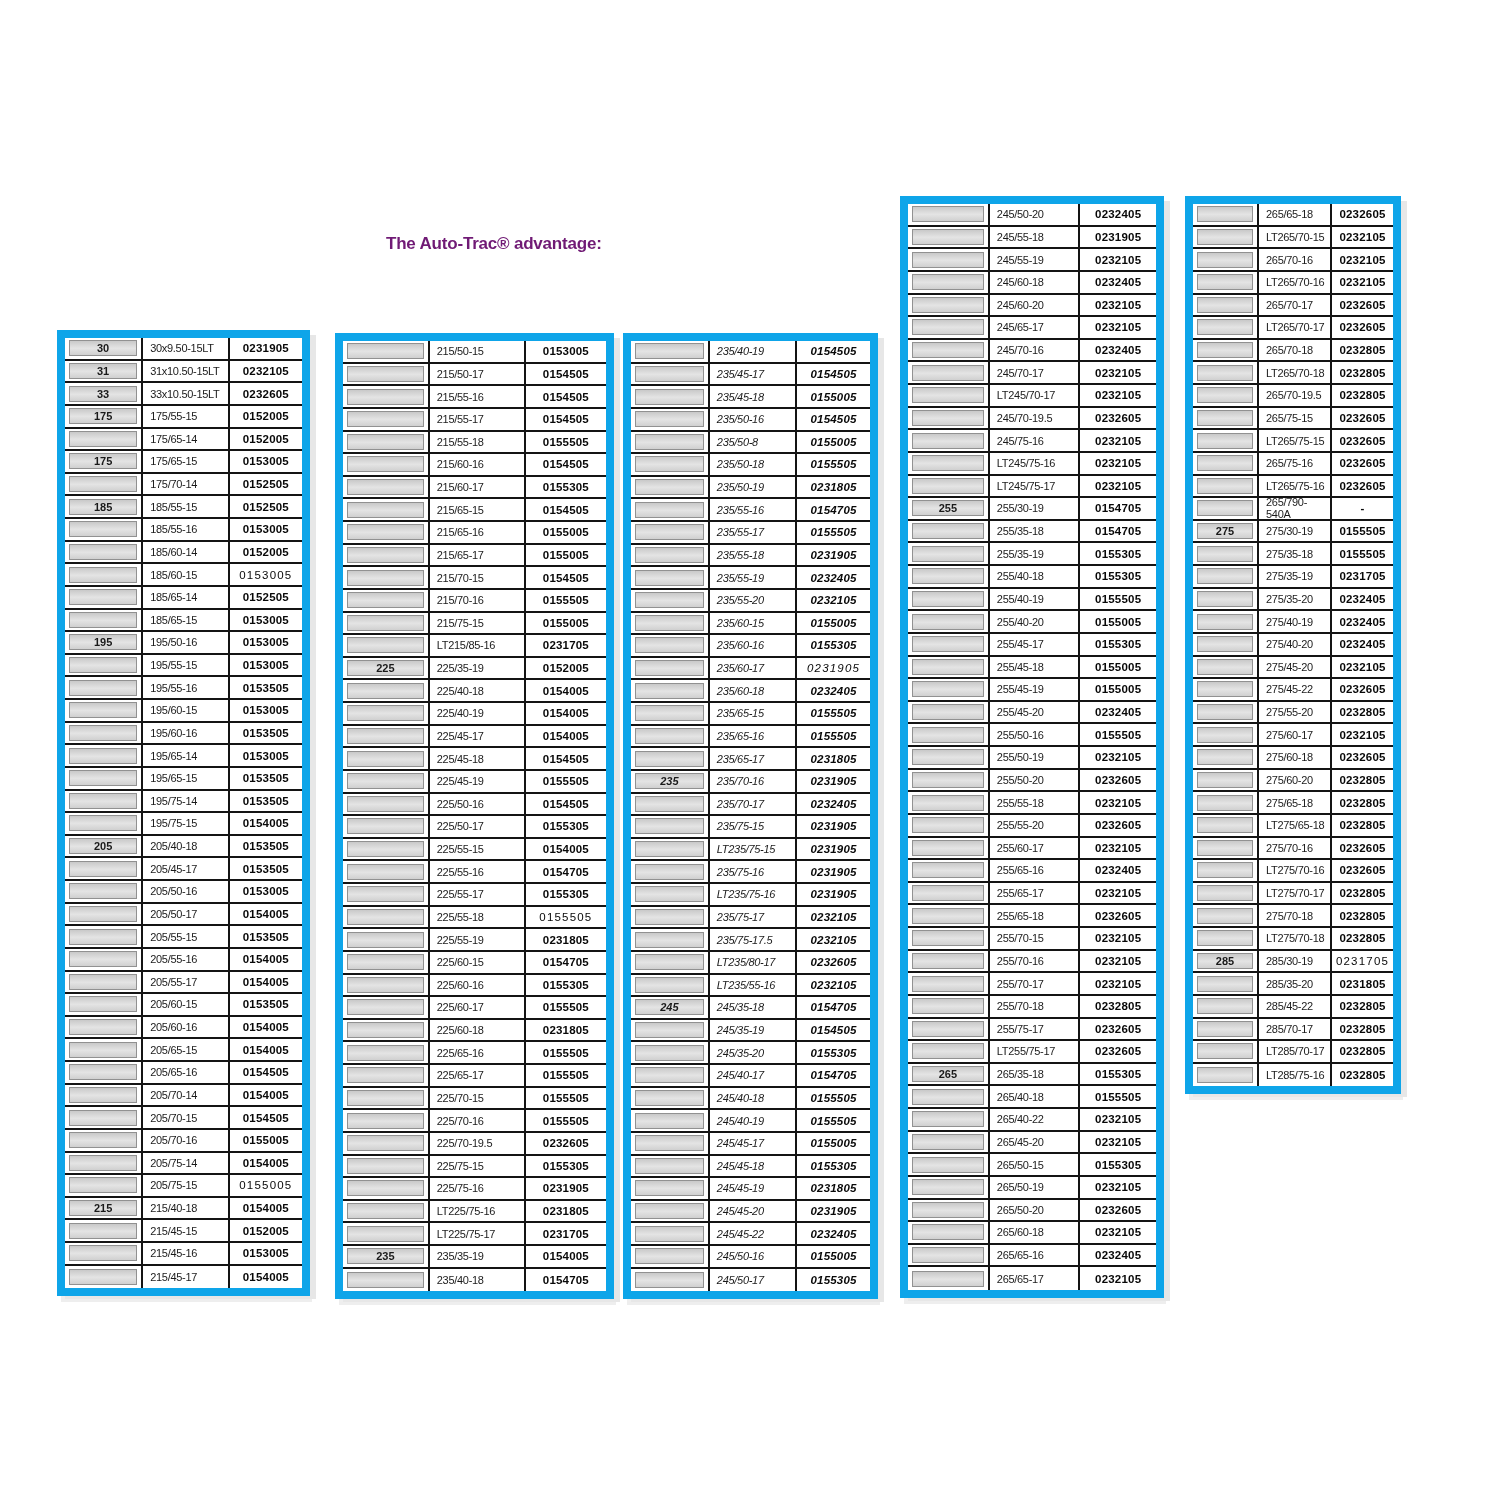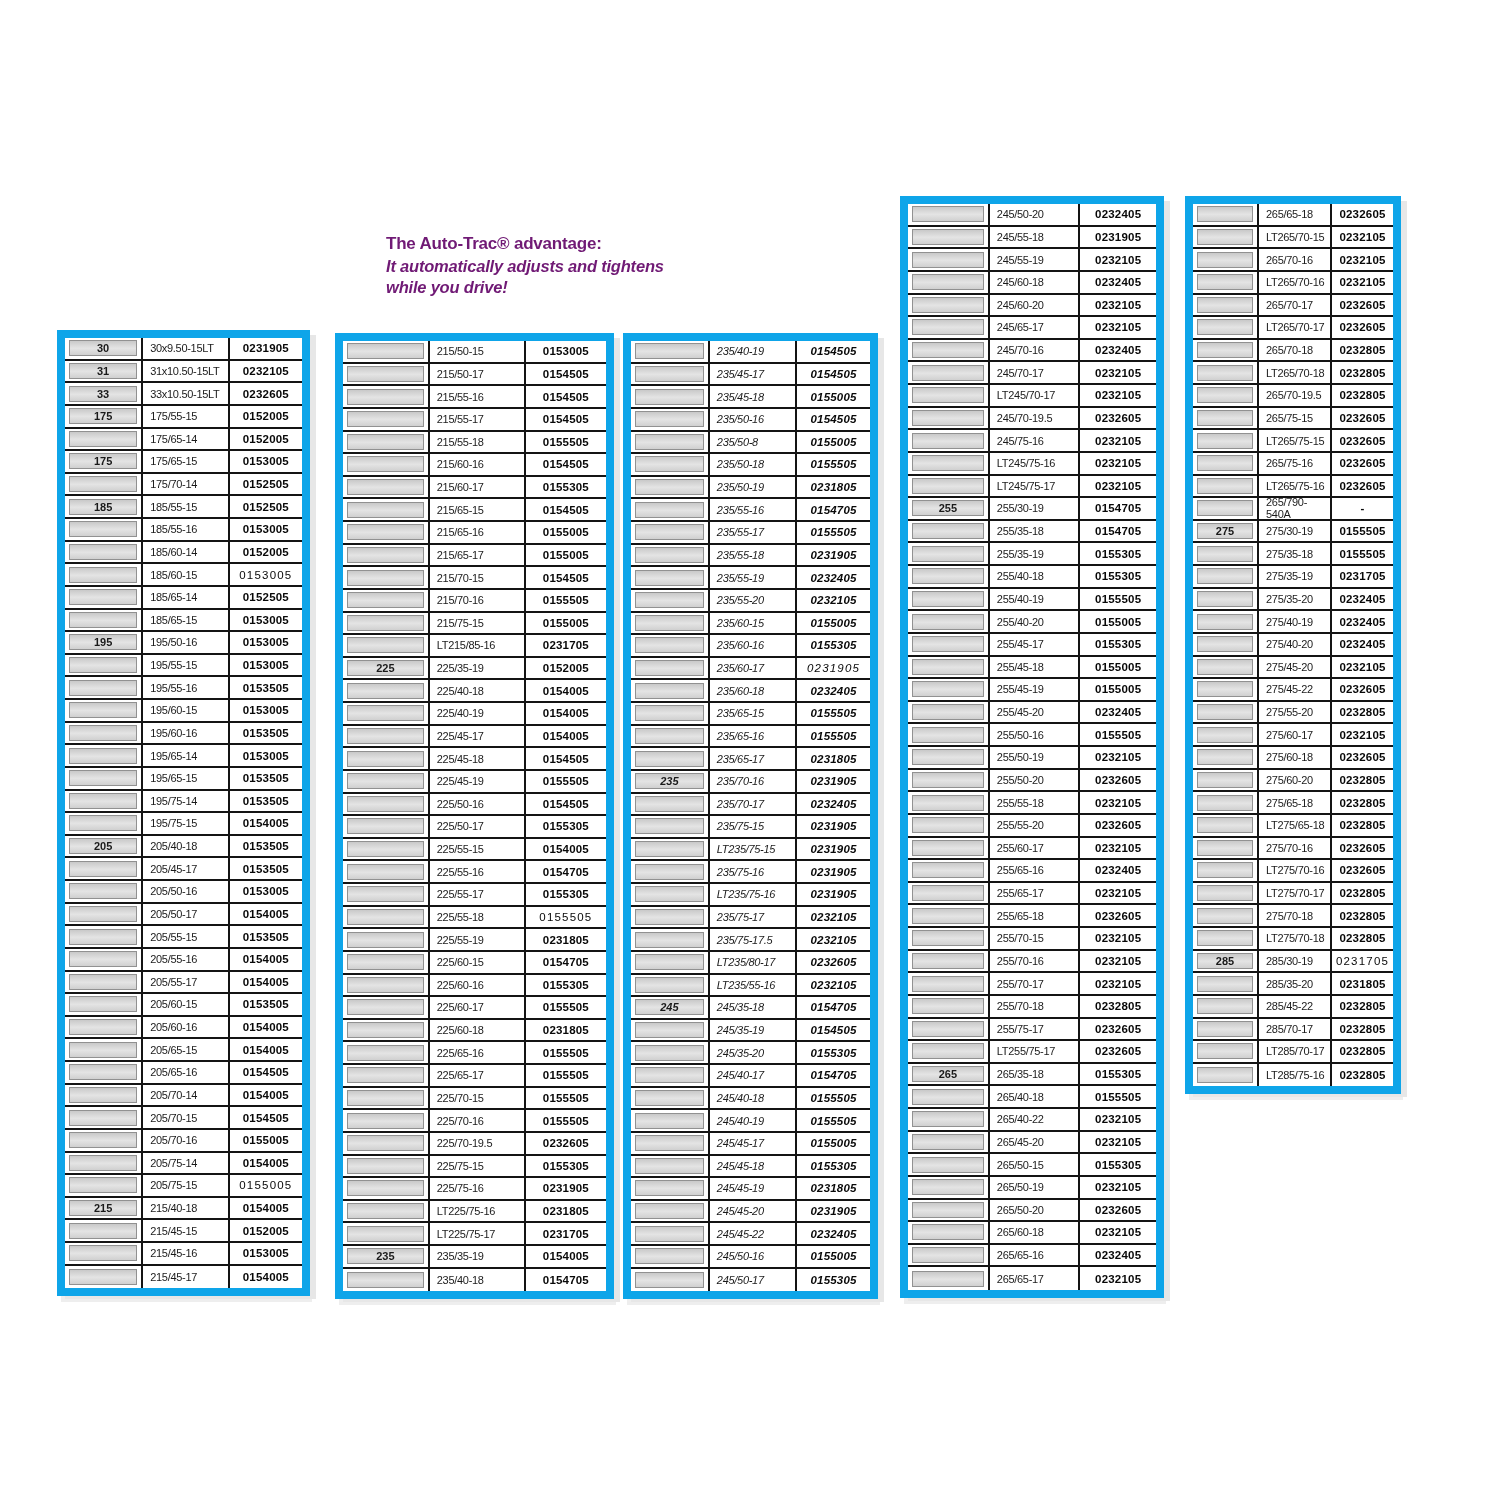--- a/index.html
+++ b/index.html
@@ -29,21 +29,20 @@
   }
   .c.size{width:36.5%;border-right:2px solid #141414;padding-left:7px;font-size:11px;letter-spacing:-0.3px;color:#1a1a1a;}
   .c.code{width:30.5%;justify-content:center;font-weight:bold;font-size:11.5px;letter-spacing:0.2px;color:#080808;}
   .c.code.light{font-weight:normal;letter-spacing:1.2px;}
 </style>
 </head>
 <body>
 
 <div class="hdr">
   <div class="t1">The Auto-Trac® advantage:</div>
-  <div class="t2">It automatically adjusts and tightens while you drive!</div>
 </div>
 
 <div class="tbl" style="left:57px;top:330px;width:253px;">
     <div class="row">
       <div class="c lab">
         <div class="graybar">30</div>
       </div>
       <div class="c size">30x9.50-15LT</div>
       <div class="c code">0231905</div>
     </div>

